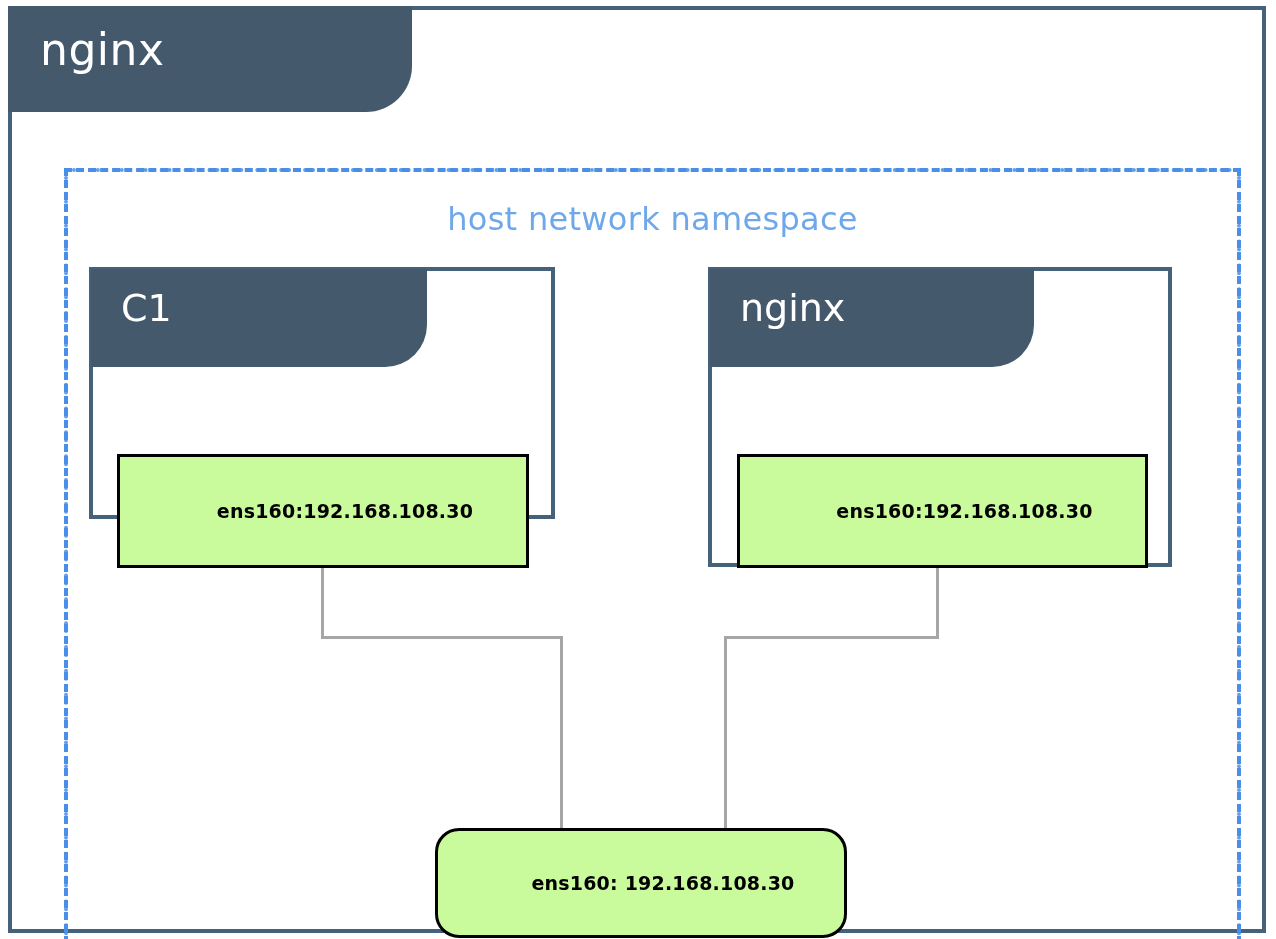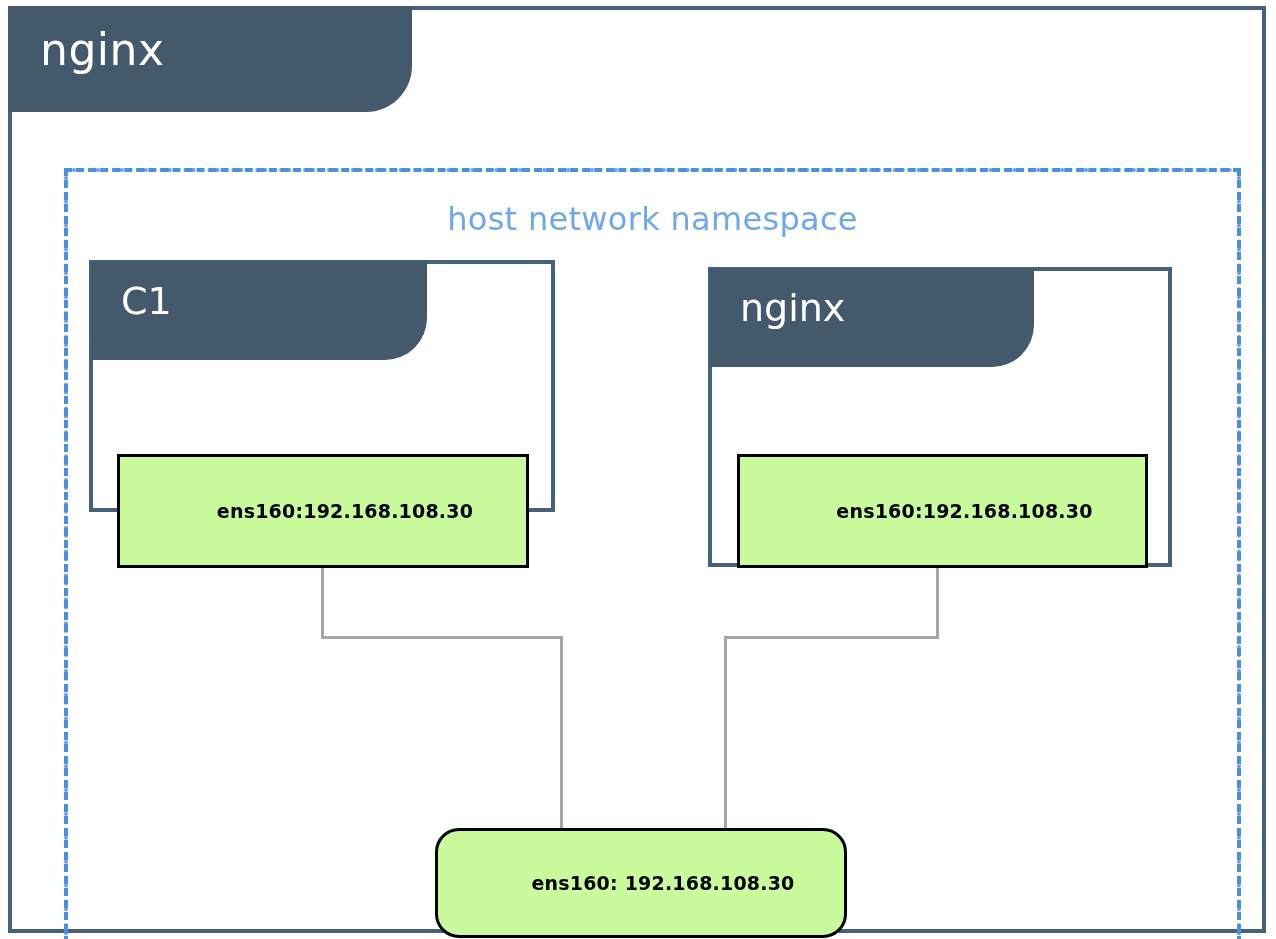--- a/index.html
+++ b/index.html
@@ -156,21 +156,21 @@
 
       <div class="conn conn-v" style="left:309px; top:556px; height:72px;"></div>
       <div class="conn conn-h" style="left:309px; top:626px; width:241px;"></div>
       <div class="conn conn-v" style="left:548px; top:626px; height:198px;"></div>
 
       <div class="conn conn-v" style="left:924px; top:556px; height:72px;"></div>
       <div class="conn conn-h" style="left:712px; top:626px; width:215px;"></div>
       <div class="conn conn-v" style="left:712px; top:626px; height:198px;"></div>
     </div>
 
-    <div class="cbox" style="left:77px; top:250px; width:466px; height:252px;">
+    <div class="cbox" style="left:77px; top:257px; width:466px; height:252px;">
       <div class="cbox-tab" style="width:336px; height:98px;">
         <div class="cbox-tab-label">C1</div>
       </div>
     </div>
 
     <div class="cbox" style="left:696px; top:257px; width:464px; height:300px;">
       <div class="cbox-tab" style="width:324px; height:98px;">
         <div class="cbox-tab-label">nginx</div>
       </div>
     </div>

